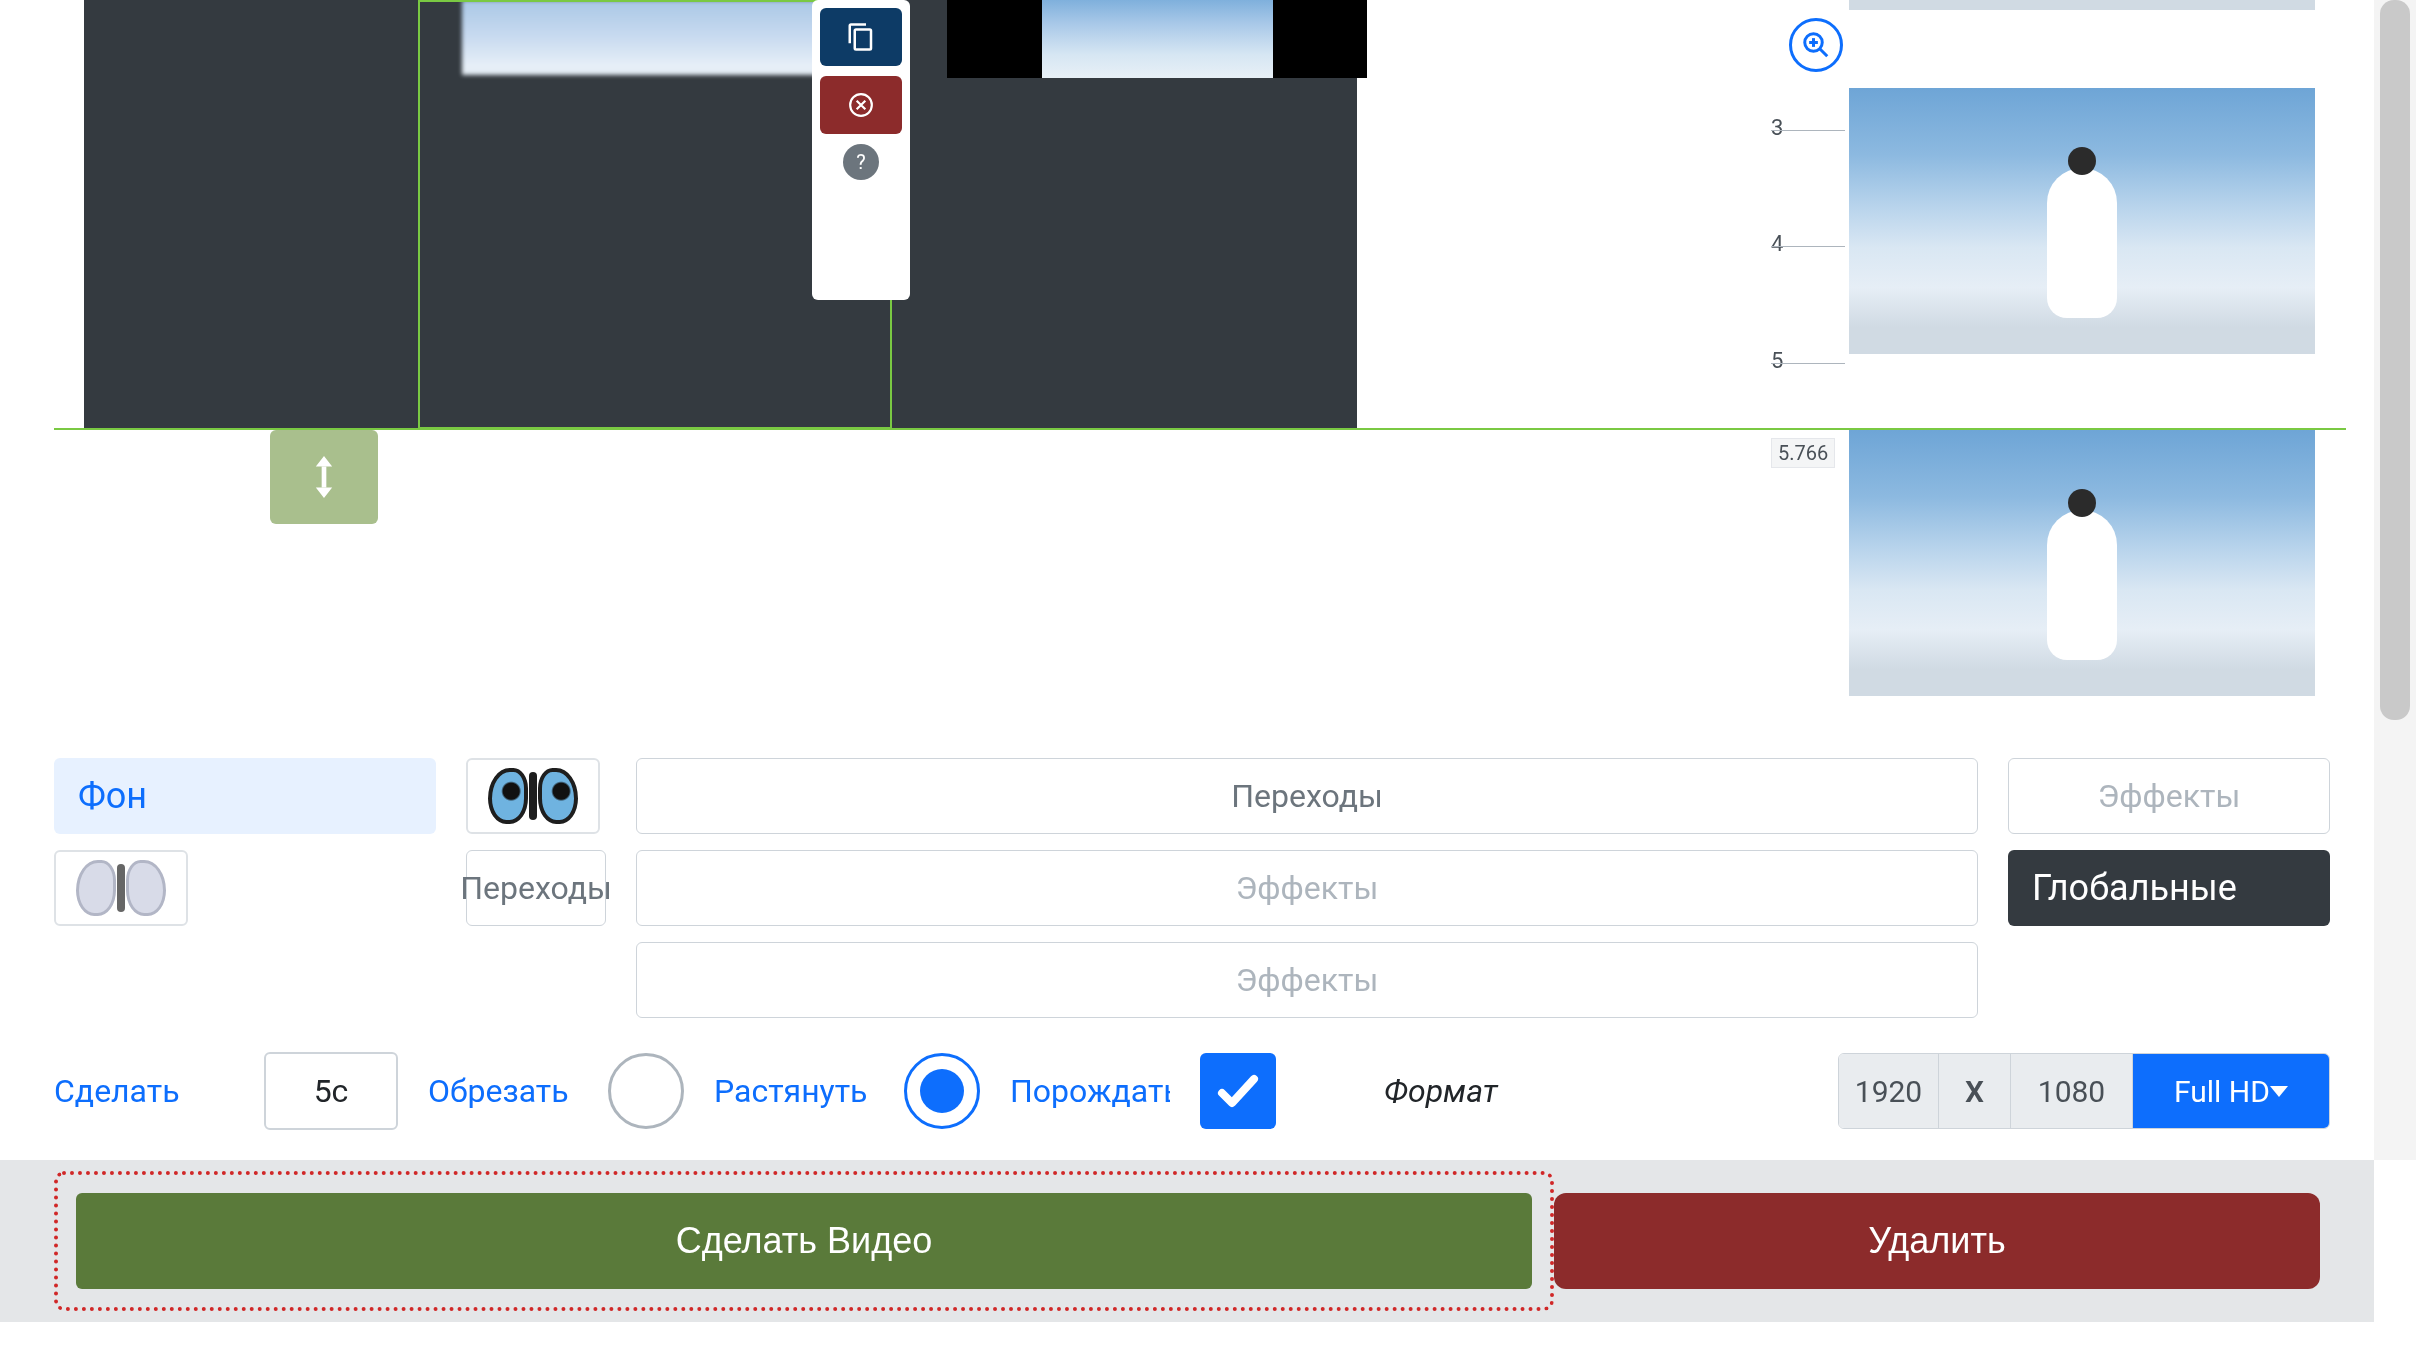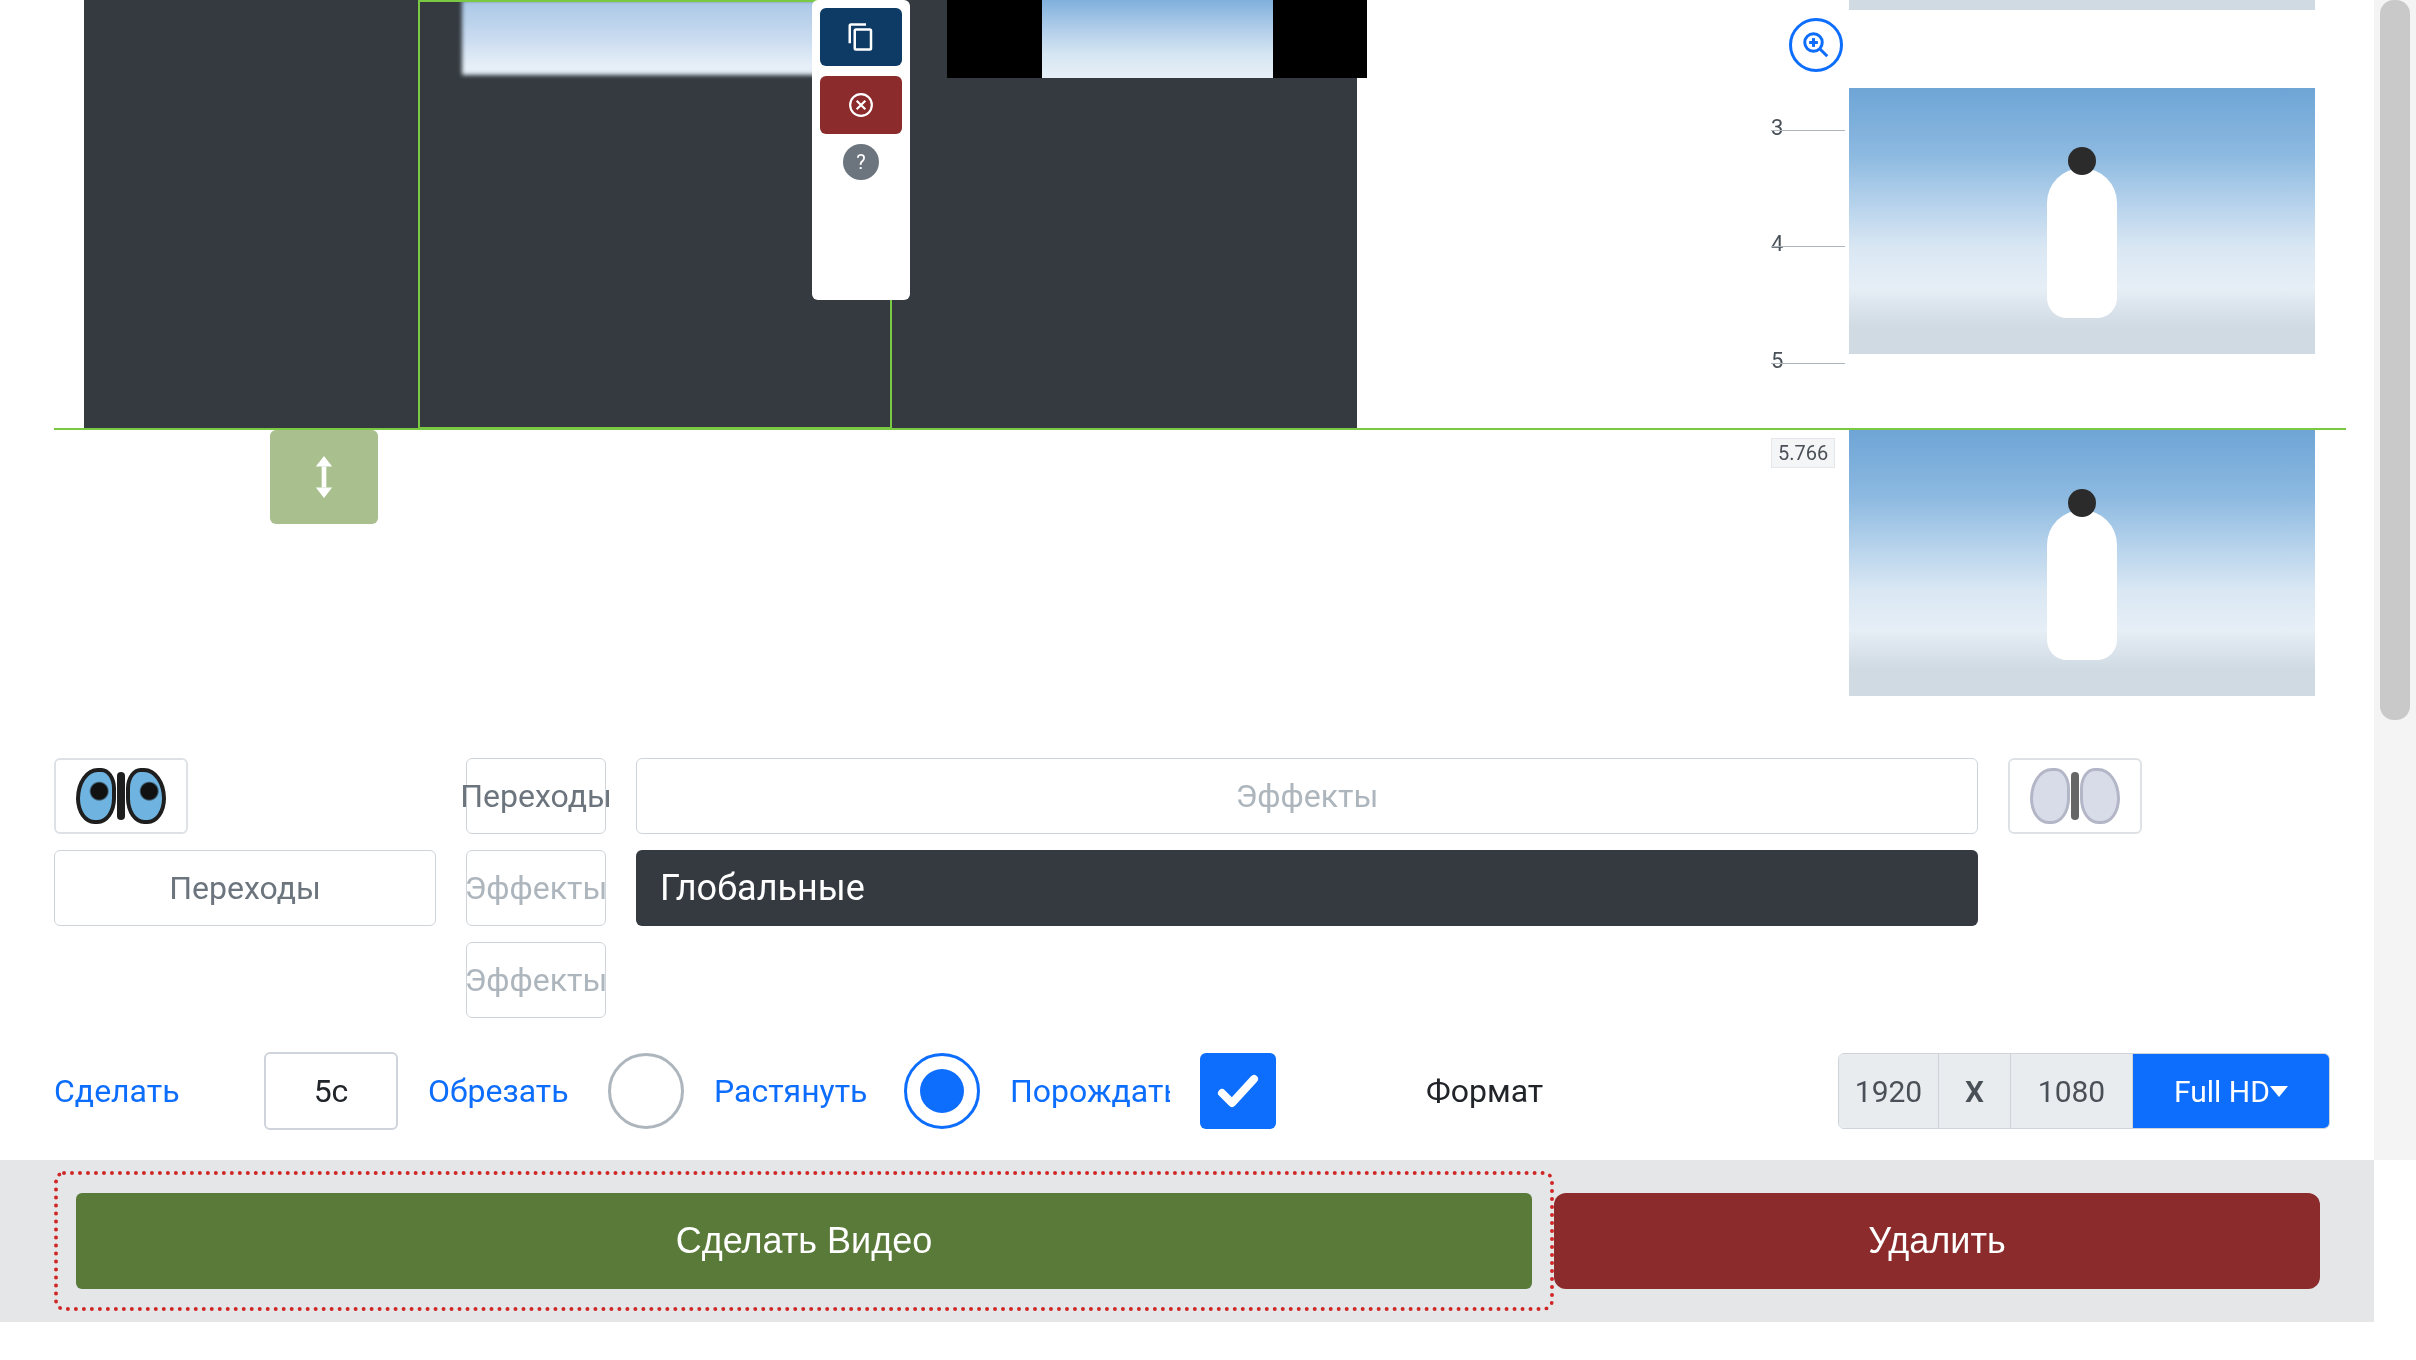--- a/index.html
+++ b/index.html
@@ -165,21 +165,21 @@
 .lbl-min  { width: 180px; }
 .lbl-crop { width: 150px; }
 .lbl-str  { width: 160px; }
 .lbl-spawn{ width: 160px; }
 .opt-box { width:134px; height:78px; border:2px solid #ced4da; border-radius:6px; display:flex; align-items:center; justify-content:center; font-size:32px; color:#212529; background:#fff;}
 .radio { width:76px; height:76px; border:3px solid #adb5bd; border-radius:50%; background:#fff; display:flex; align-items:center; justify-content:center;}
 .radio.active { border-color:#0d6efd; }
 .radio.active::after { content:""; width:44px; height:44px; border-radius:50%; background:#0d6efd;}
 .check { width:76px; height:76px; background:#0d6efd; border-radius:6px; display:flex; align-items:center; justify-content:center;}
 .check svg { width:48px; height:48px; }
-.fmt-label { font-size:32px; color:#212529; margin-left: 120px; }
+.fmt-label { font-size:32px; color:#212529; margin-left: 78px; font-style: italic; }
 .fmt-group { display:flex; height:76px; border:1px solid #ced4da; border-radius:6px; overflow:hidden; margin-left:auto;}
 .fmt-cell { display:flex; align-items:center; justify-content:center; font-size:30px; color:#495057; border-right:1px solid #ced4da; background:#e9ecef;}
 .fmt-cell.w  { width:100px; }
 .fmt-cell.x  { width:72px; font-weight:600;}
 .fmt-cell.h  { width:122px; }
 .fmt-cell.sel{ width:196px; background:#0d6efd; color:#fff; border:none; }
 .caret { width:0;height:0;border-left:9px solid transparent;border-right:9px solid transparent;border-top:11px solid #fff;}
 
 
 .action-bar {
@@ -271,20 +271,21 @@
     <div class="rail-thumb t3">
       <div class="sky2"></div>
         <div class="person"></div>
         <div class="head"></div>
     </div>
   </div>
 </div>
 
 <div class="panel">
   <div class="panel-grid">
+    <div class="tag blue">Фон</div>
     <div class="butterfly-btn">
       <div class="butterfly vivid">
           <div class="wingL"></div>
           <div class="wingR"></div>
           <div class="body"></div>
         </div>
     </div>
     <div class="pill-input wide">Переходы</div>
     <div class="effects-btn">Эффекты</div>
 

